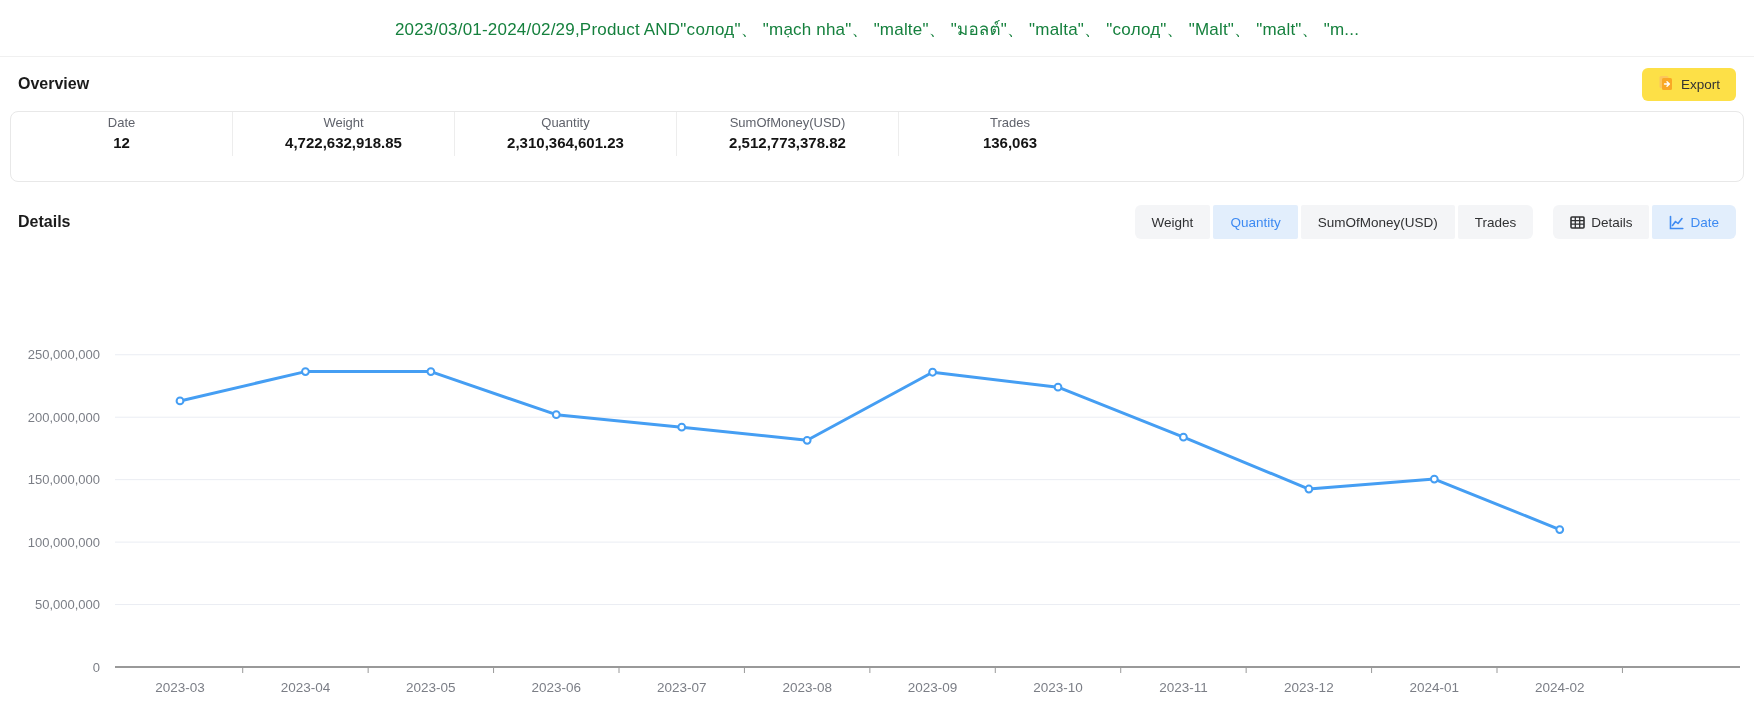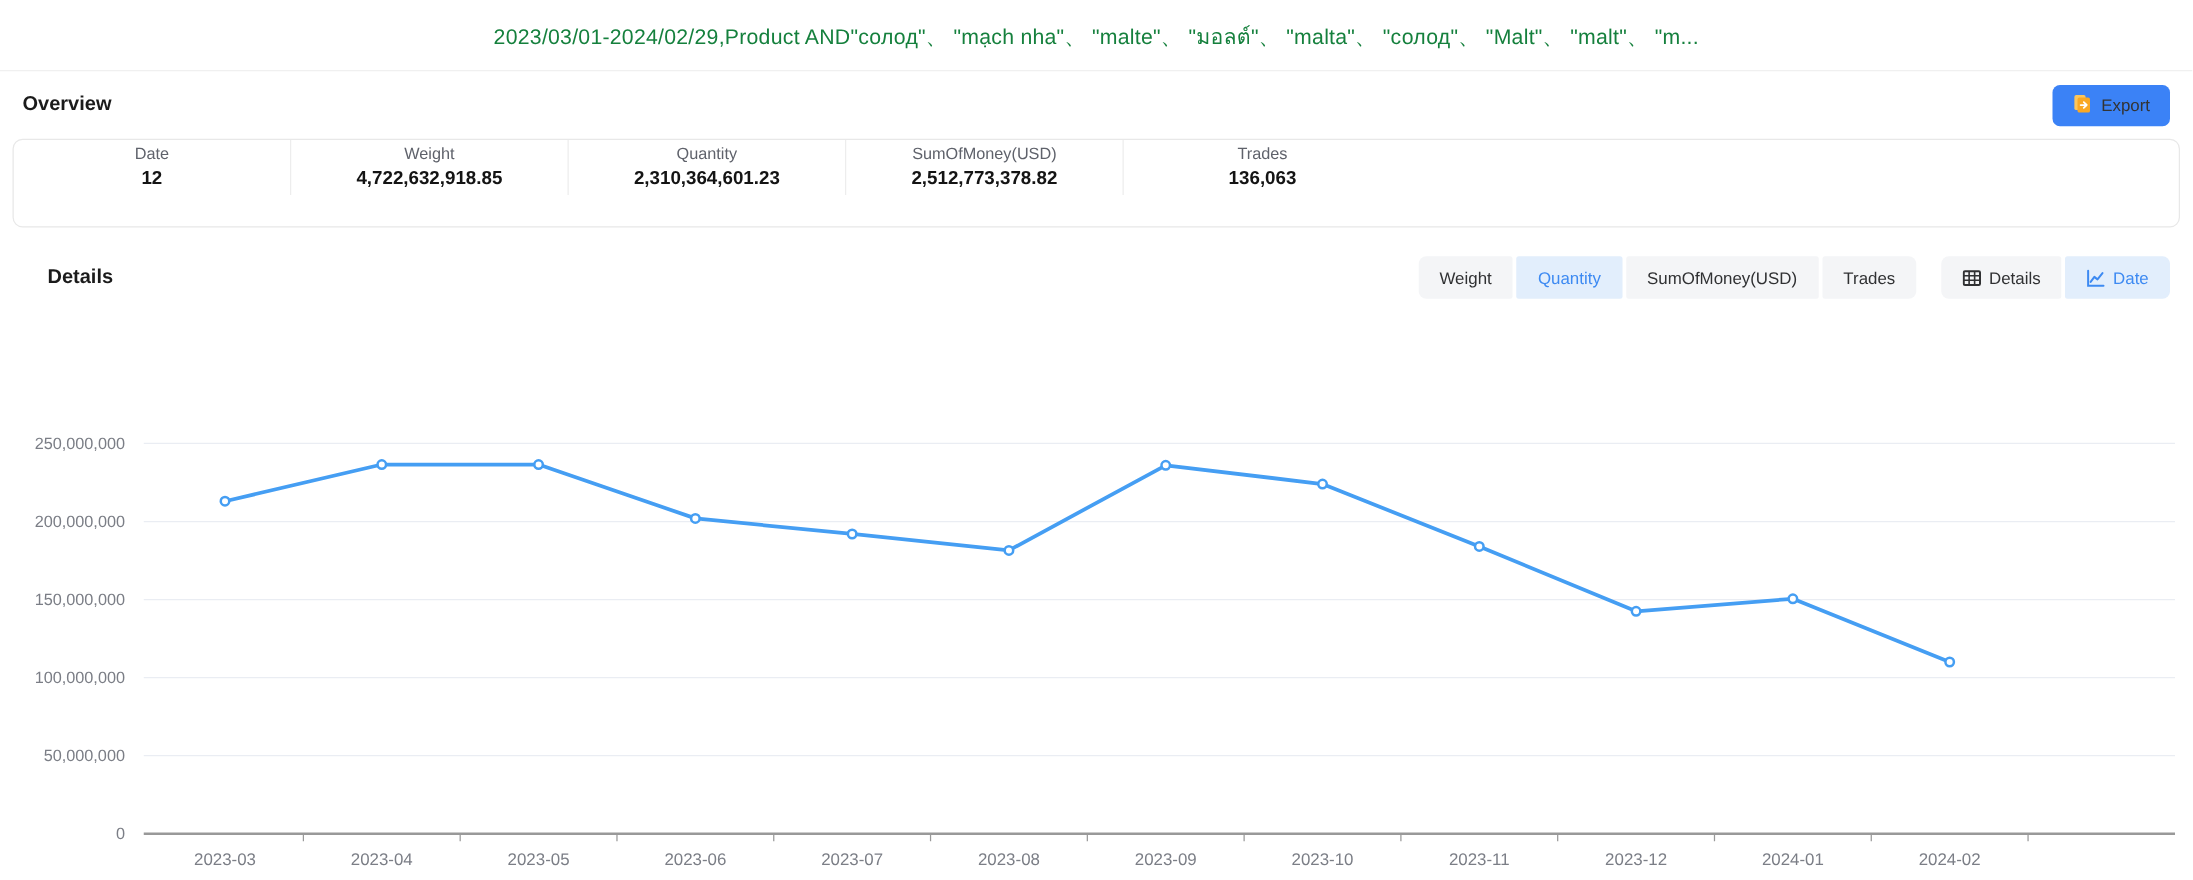--- a/index.html
+++ b/index.html
@@ -5,31 +5,31 @@
   * { margin:0; padding:0; box-sizing:border-box; }
   html,body { width:1754px; height:704px; background:#fff; overflow:hidden;
     font-family:"Liberation Sans","DejaVu Sans",sans-serif; }
   .titlebar { height:57px; display:flex; align-items:center; justify-content:center;
     border-bottom:1px solid #f0f0f0; }
   .titlebar .title { font-size:17px; color:#15803d; letter-spacing:.2px; }
   .section-row { display:flex; align-items:center; justify-content:space-between;
     padding:0 18px; }
   .overview-row { height:54px; }
   .heading { font-size:16px; font-weight:bold; color:#1b1b1b; }
-  .export-btn { display:flex; align-items:center; gap:7px; background:#3b82f6;
+  .export-btn { display:flex; align-items:center; gap:7px; background:#fde047;
     border:none; border-radius:6px; height:33px; padding:0 16px; cursor:pointer;
     font-size:13.5px; color:#333; }
   .stats-card { margin:0 10px; height:71px; border:1px solid #e8e8e8; border-radius:8px;
     display:flex; align-items:flex-start; }
   .stat-col { width:222px; height:44px; display:flex; flex-direction:column;
     align-items:center; justify-content:center; border-right:1px solid #ededed; }
   .stat-col:last-child { border-right:none; }
   .stat-label { font-size:13px; color:#5f626b; line-height:18px; }
   .stat-value { font-size:15px; font-weight:bold; color:#141414; line-height:22px; }
-  .details-row { margin-top:22px; height:36px;margin-left:20px; }
+  .details-row { margin-top:22px; height:36px; }
   .tab-zone { display:flex; align-items:center; gap:3px; }
   .tab-gap { width:14px; }
   .seg-btn { display:flex; align-items:center; gap:6px; height:34px; padding:0 17px;
     background:#f4f5f7; border:none; font-size:13.5px; color:#303133; cursor:pointer;
     border-radius:2px; }
   .tab-zone .seg-btn:first-child { border-top-left-radius:6px; border-bottom-left-radius:6px; }
   .seg-btn.rounded-l { border-top-left-radius:6px; border-bottom-left-radius:6px; }
   .seg-btn.rounded-r { border-top-right-radius:6px; border-bottom-right-radius:6px; }
   .seg-btn.active { background:#e2eefc; color:#3d8af2; }
   .chart-wrap { position:relative; width:1754px; height:464px; margin-top:2px; }

